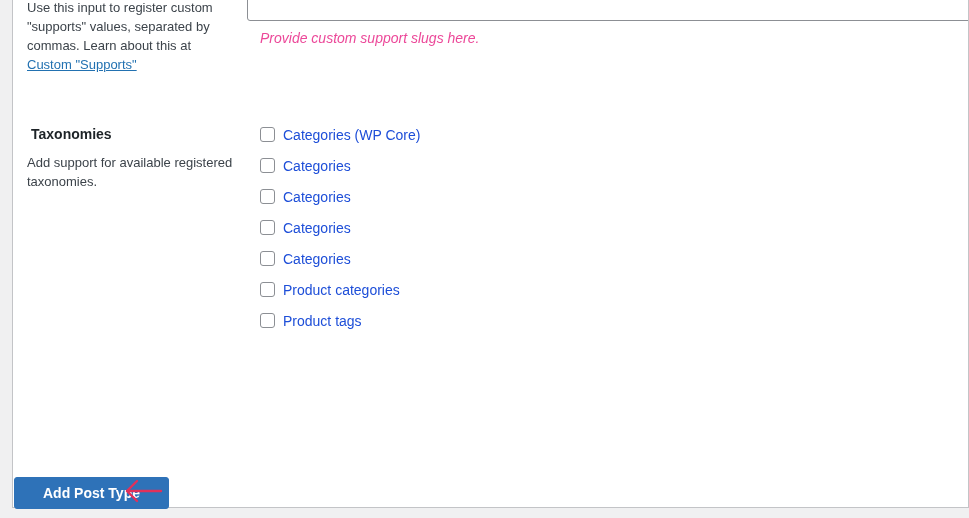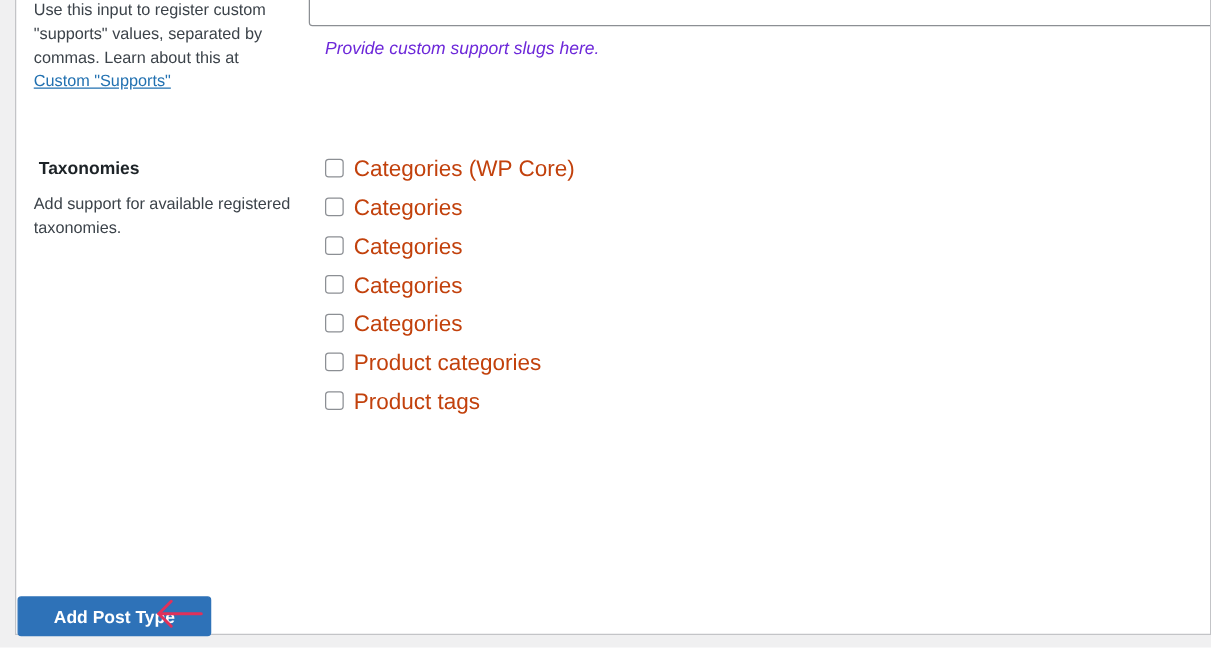--- a/index.html
+++ b/index.html
@@ -84,21 +84,21 @@
     color: #2c3338;
     padding: 0 8px;
     outline: none;
   }
   #supports-hint {
     position: absolute;
     left: 247px;
     top: 31px;
     font-size: 14px;
     font-style: italic;
-    color: #6d28d9;
+    color: #ec4899;
     white-space: nowrap;
   }
 
   
   #row-taxonomies {
     top: 120px;
   }
   #tax-title {
     position: absolute;
     left: 14px;
@@ -128,22 +128,22 @@
     height: 15px;
     min-width: 15px;
     box-sizing: border-box;
     border: 1px solid #8c8f94;
     border-radius: 3px;
     background: #ffffff;
     margin: 0 8px 0 13px;
     display: inline-block;
   }
   .tax-label {
-    font-size: 18px;
-    color: #c2410c;
+    font-size: 14px;
+    color: #1d4ed8;
     line-height: 1;
     white-space: nowrap;
   }
 
   
   #submit-button {
     position: absolute;
     left: 14px;
     top: 477px;
     height: 32px;

